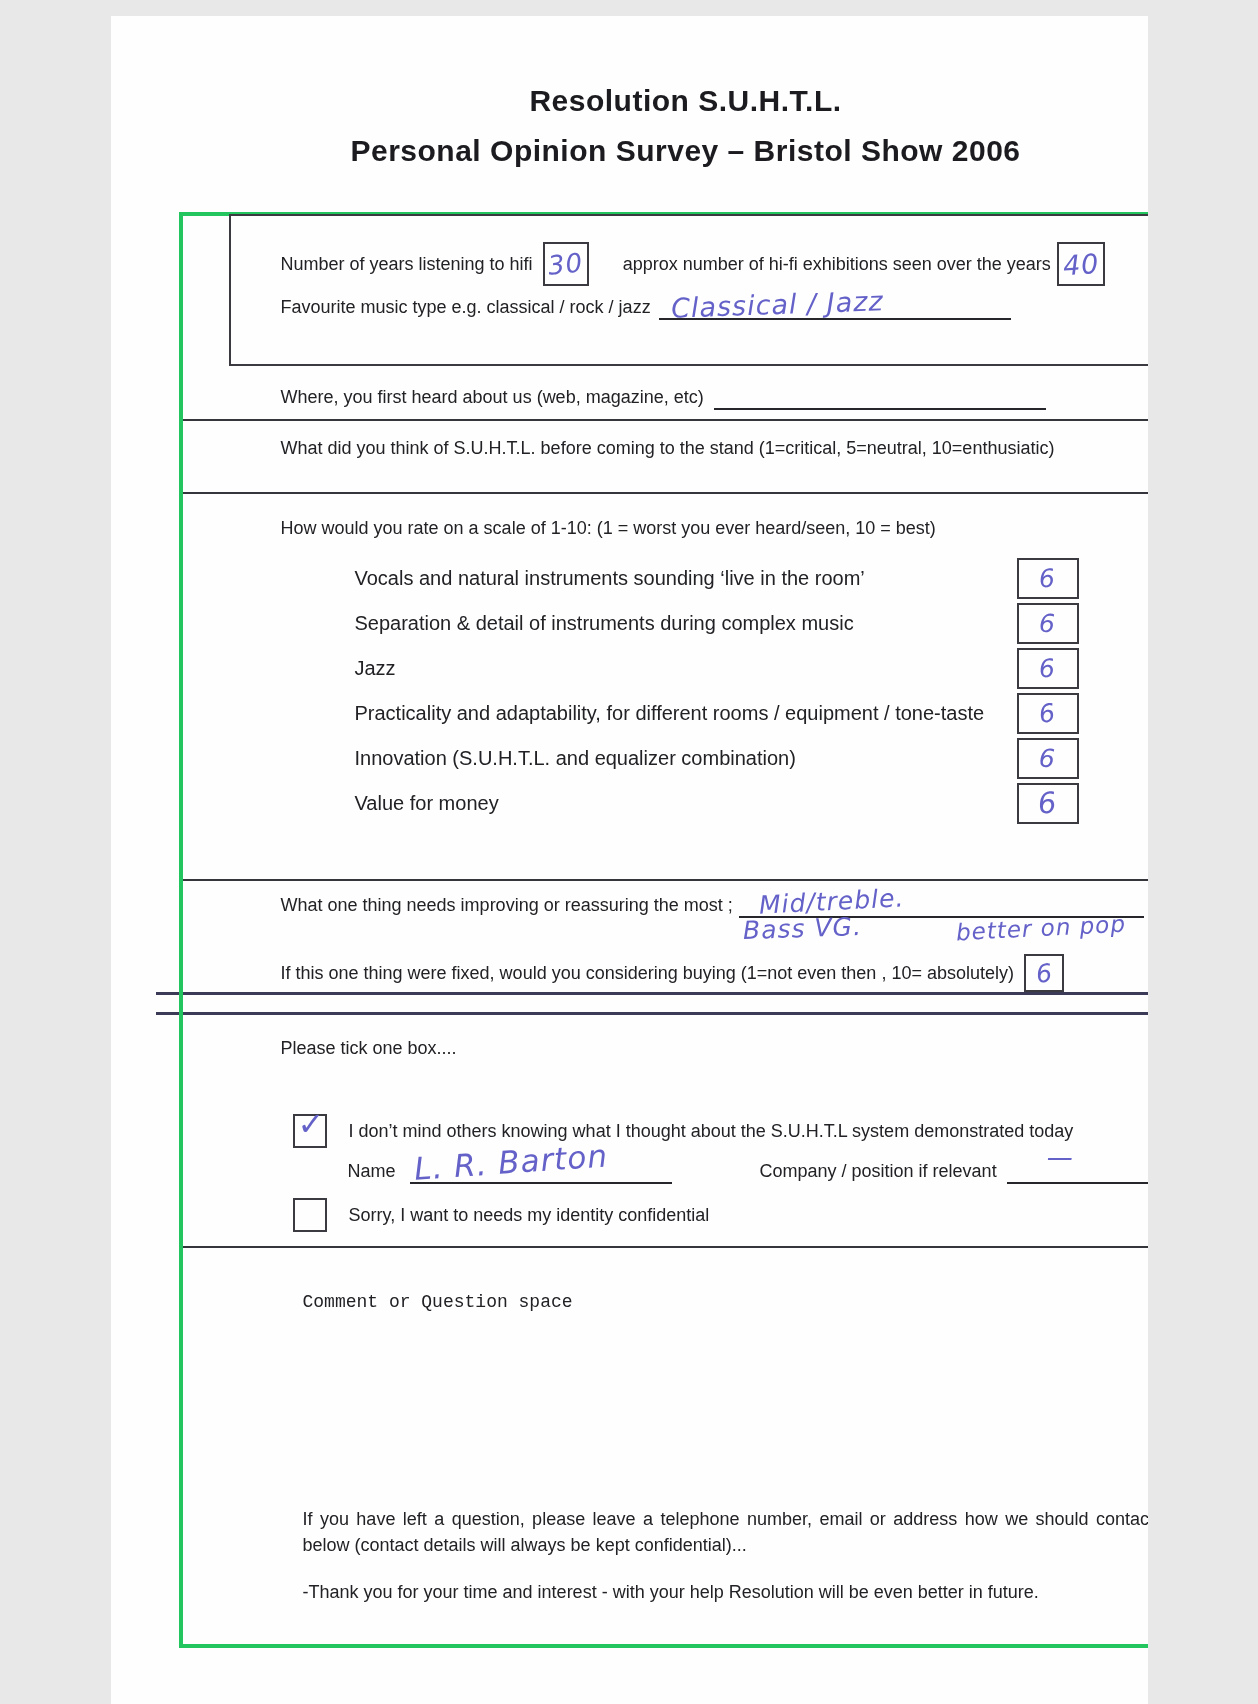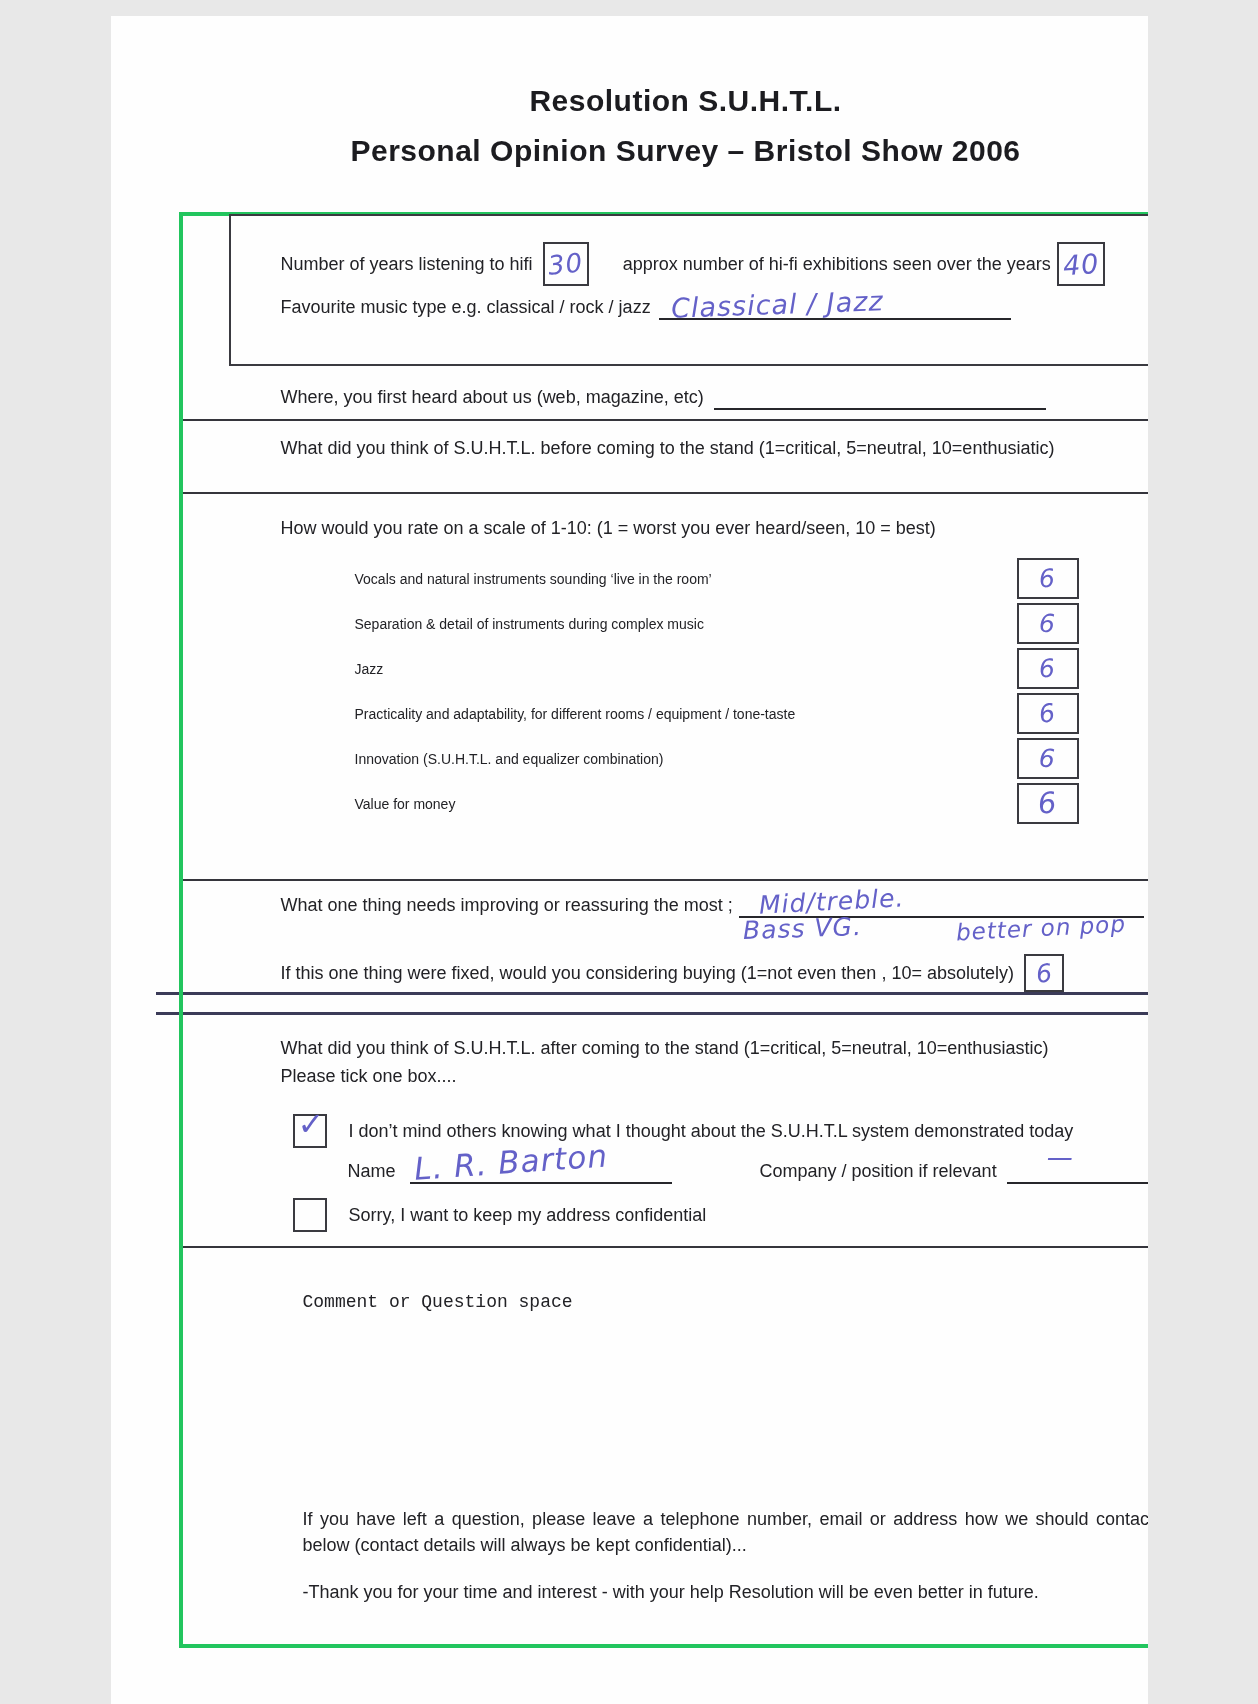--- a/index.html
+++ b/index.html
@@ -20,21 +20,21 @@
   .row{position:absolute; display:flex; align-items:center; white-space:nowrap;}
   .baseline{align-items:center;}
   .lbl{font-size:18px; color:#222226;}
   .writeline{position:relative; display:inline-block; height:24px;
     border-bottom:2px solid #27272b;}
   .hw{font-family:"DejaVu Sans", sans-serif; font-style:italic; color:#6461c8;
     letter-spacing:1px; line-height:1;}
   .wl-hw{position:absolute;}
   .ans-box{position:relative; display:inline-flex; align-items:center; justify-content:center;
     border:2px solid #3a3a40; box-sizing:border-box; background:transparent;}
-  .rlabel{font-size:14px;}
+  .rlabel{font-size:20px;}
   .rating-row{height:45px; display:flex; align-items:center; white-space:nowrap;}
   .rating-rows{position:absolute; left:0; right:0; top:340px;}
   .rate-box{margin-left:auto; margin-right:216px; width:62px; height:41px;
     border:2px solid #3a3a40; box-sizing:border-box; display:flex; align-items:center;
     justify-content:center;}
   .rate-val{font-size:25px; transform:rotate(-4deg);}
   .checkbox{display:inline-flex; width:34px; height:34px; border:2px solid #3a3a40;
     box-sizing:border-box; flex:0 0 auto; position:relative;}
   .tick{position:absolute; left:3px; top:-8px; font-size:32px; font-style:normal; font-weight:bold;}
   .just{ text-align:justify; white-space:normal; line-height:26px;}
@@ -145,21 +145,20 @@
     </div>
     <div class="row" style="top:738px; left:98px;">
       <span class="lbl">If this one thing were fixed, would you considering buying  (1=not even then , 10= absolutely)</span>
       <span class="ans-box" style="width:40px;height:38px;margin-left:10px;">
         <span class="hw" style="font-size:25px; transform:rotate(-6deg);">6</span>
       </span>
     </div>
 
     <div class="row" style="top:818px; left:98px; right:95px; align-items:flex-start;">
       <span style="white-space:nowrap;">
-        <span class="lbl" style="display:block; line-height:28px;">What did you think of S.U.H.T.L. after coming to the stand (1=critical, 5=neutral, 10=enthusiastic)</span>
         <span class="lbl" style="display:block; line-height:28px;">Please tick one box....</span>
       </span>
       <span class="ans-box" style="width:42px;height:42px;margin-left:auto;">
         <span class="hw" style="font-size:26px; transform:rotate(-5deg);">6</span>
       </span>
     </div>
 
     <div class="row" style="top:898px; left:110px;">
       <span class="checkbox">
         <span class="hw tick">✓</span>
@@ -173,21 +172,21 @@
         <span class="hw wl-hw" style="font-size:31px; left:4px; bottom:4px; transform:rotate(-4deg); white-space:nowrap;">L. R. Barton</span>
       </span>
       <span class="lbl" style="margin-left:88px;">Company / position if relevant</span>
       <span class="writeline" style="width:178px; margin-left:10px;">
         <span class="hw wl-hw" style="font-size:26px; left:40px; bottom:12px;">—</span>
       </span>
     </div>
 
     <div class="row" style="top:982px; left:110px;">
       <span class="checkbox"></span>
-      <span class="lbl" style="margin-left:22px;">Sorry, I want to keep my address confidential</span>
+      <span class="lbl" style="margin-left:22px;">Sorry, I want to needs my identity confidential</span>
     </div>
 
     <div class="hdiv" style="top:1030px"></div>
 
     <div class="row" style="top:1076px; left:120px;font-family:Liberation Mono, monospace;">
       <span class="lbl">Comment or Question space</span>
     </div>
 
     <div class="row just" style="top:1290px; left:120px; width:888px; display:block;">
       <span class="lbl just" style="display:block;">If you have left a question, please leave a telephone number, email or address how we should contact you below (contact details will always be kept confidential)...</span>

